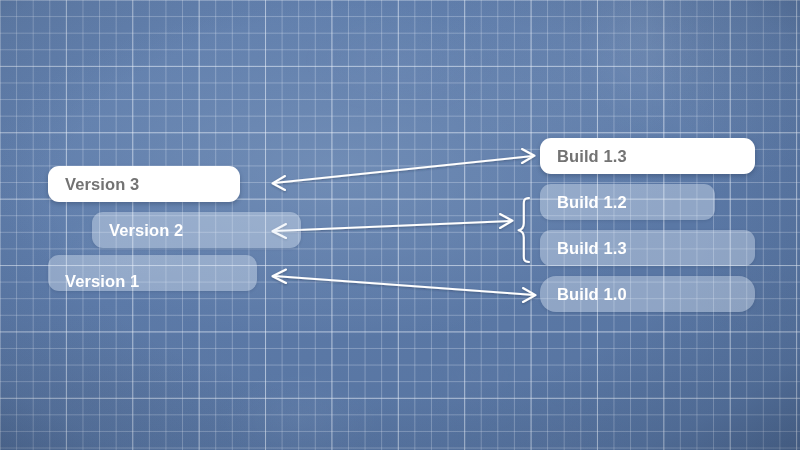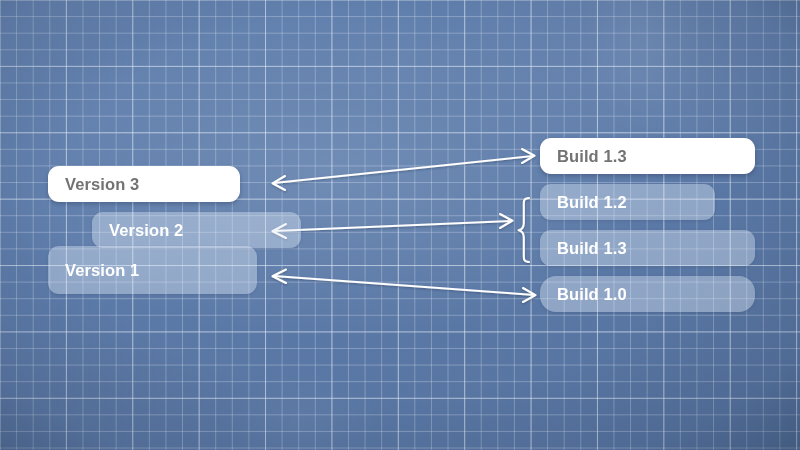--- a/index.html
+++ b/index.html
@@ -159,21 +159,21 @@
                C 524 258, 522.5 261.5, 529 262" fill="none" stroke="#ffffff" stroke-width="2.1" stroke-linecap="round" stroke-linejoin="round"></path>
     </g>
   </svg>
 
   <div class="node active" style="left:48px; top:166px; width:192px; height:36px;">
     <span>Version 3</span>
   </div>
   <div class="node ghost" style="left:48px; top:212px; width:209px; height:36px;margin-left:44px;">
     <span>Version 2</span>
   </div>
-  <div class="node ghost" style="left:48px; top:246px; width:209px; height:48px;">
+  <div class="node ghost" style="left:48px; top:255px; width:209px; height:36px;align-items:flex-end;">
     <span>Version 1</span>
   </div>
 
   <div class="node active" style="left:540px; top:138px; width:215px; height:36px;">
     <span>Build 1.3</span>
   </div>
   <div class="node ghost" style="left:540px; top:184px; width:175px; height:36px;">
     <span>Build 1.2</span>
   </div>
   <div class="node ghost" style="left:540px; top:230px; width:215px; height:36px;">

